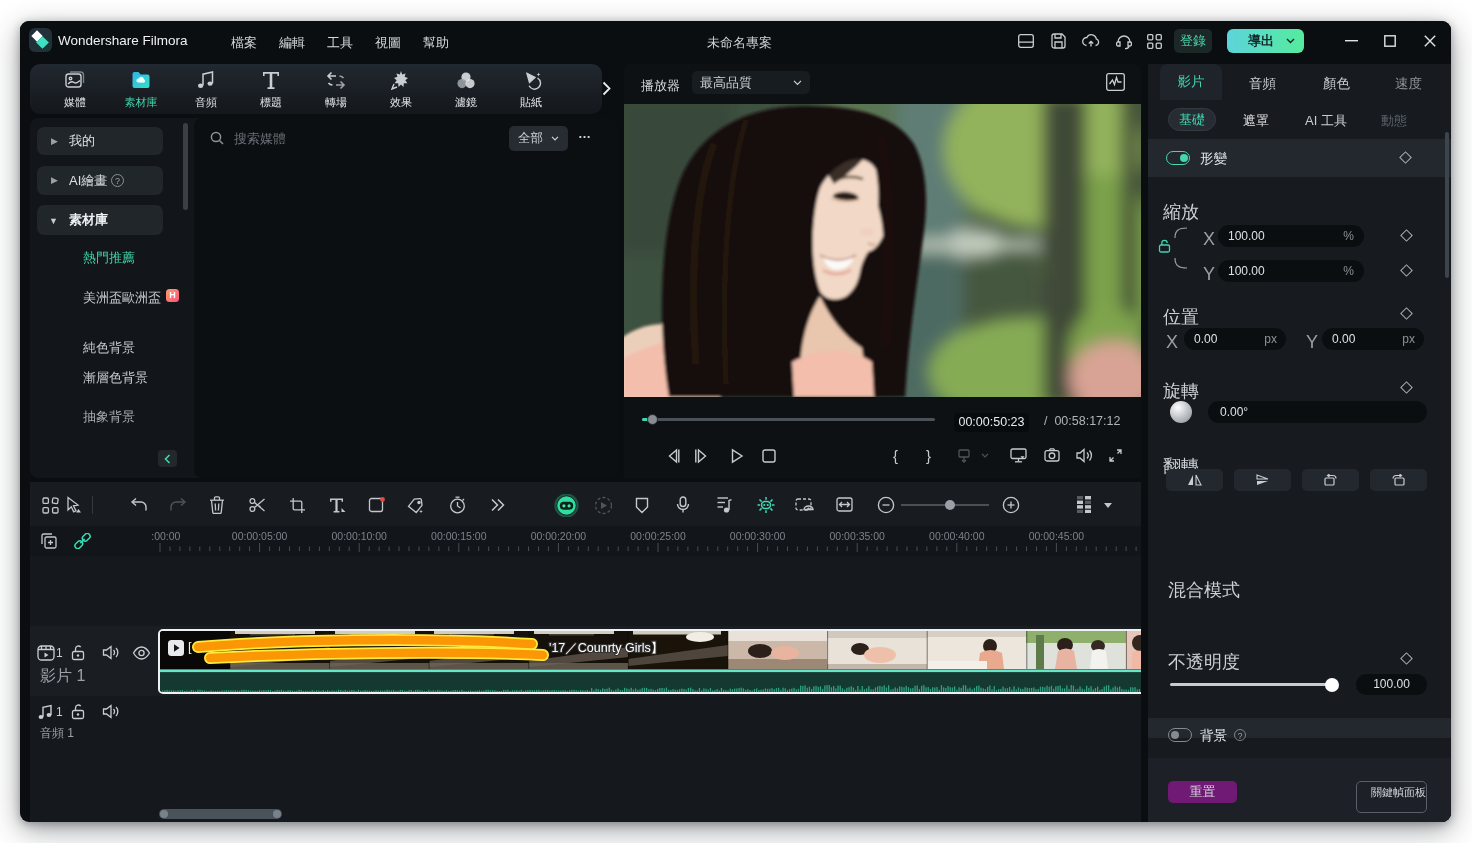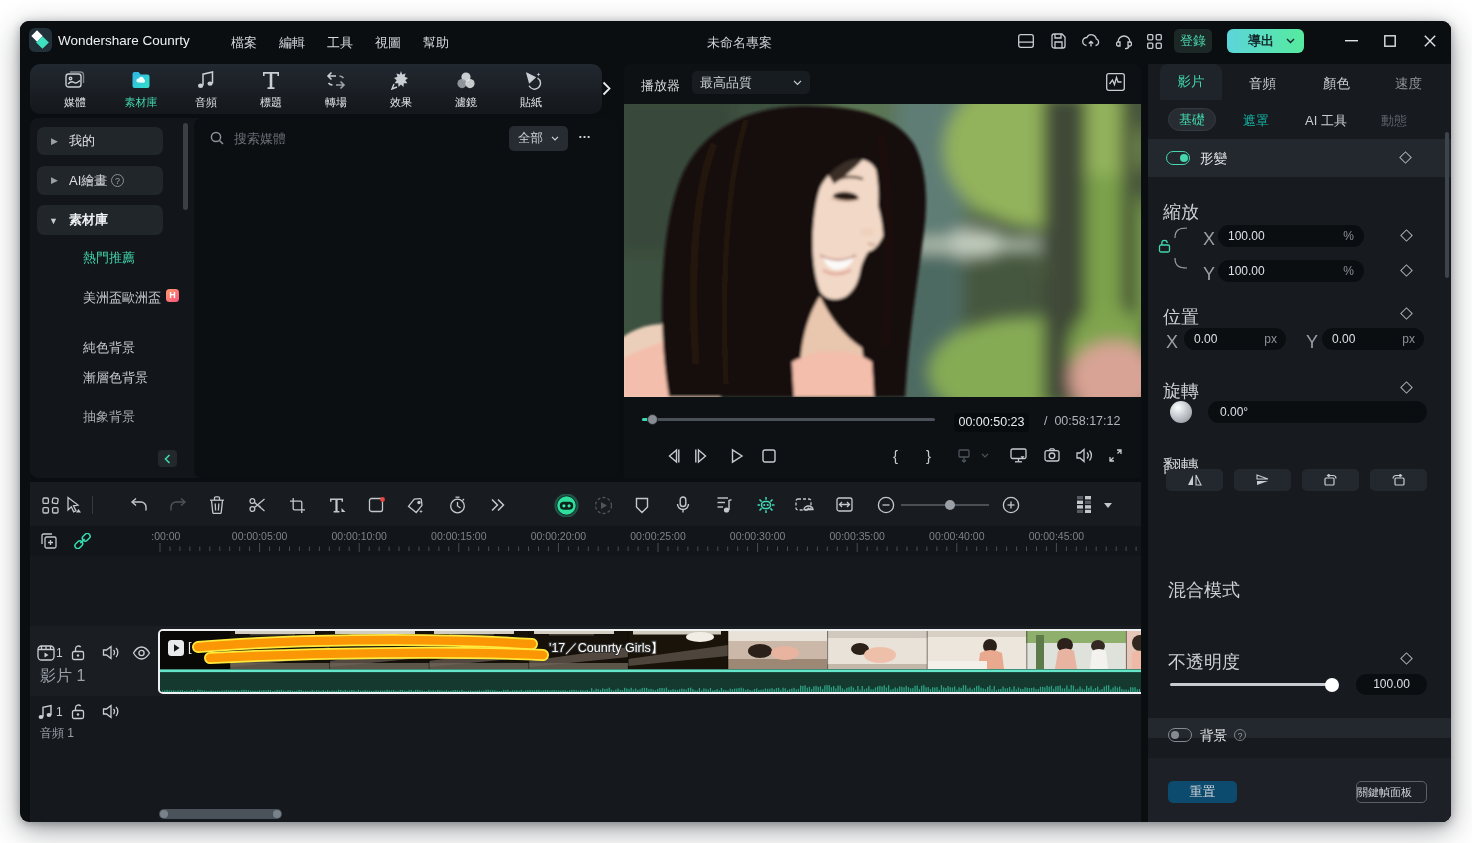--- a/index.html
+++ b/index.html
@@ -37,21 +37,21 @@
 #tlbar{position:absolute;left:0;top:0;width:100%;height:44px;background:#181c21}
 #ruler{position:absolute;left:0;top:44px;width:100%;height:30px;background:#121519}
 </style></head>
 <body>
 <div id="win">
   <div id="title">
     <div class="abs" style="left:9px;top:7px;width:23px;height:24px;border-radius:6px;background:#223039;overflow:hidden">
       <div class="abs" style="left:4px;top:4px;width:8px;height:8px;background:#fff;transform:rotate(45deg)"></div>
       <div class="abs" style="left:9px;top:10px;width:9px;height:9px;background:#3ee0c0;transform:rotate(45deg)"></div>
     </div>
-    <div class="abs" style="left:38px;top:12px;font-size:13.5px;color:#eef1f3">Wondershare Counrty</div>
+    <div class="abs" style="left:38px;top:12px;font-size:13.5px;color:#eef1f3">Wondershare Filmora</div>
     <div class="menu" style="left:211px">檔案</div>
     <div class="menu" style="left:259px">編輯</div>
     <div class="menu" style="left:307px">工具</div>
     <div class="menu" style="left:355px">視圖</div>
     <div class="menu" style="left:403px">幫助</div>
     <div class="menu" style="left:687px;color:#ced3d7">未命名專案</div>
     <svg class="ic" style="left:998px;top:13px" width="16" height="14" viewBox="0 0 16 14" fill="none" stroke="#c9ced3" stroke-width="1.3">
         <rect x="0.7" y="0.7" width="14.6" height="12.6" rx="2"></rect>
         <line x1="0.7" y1="8.2" x2="15.3" y2="8.2"></line>
       </svg>
@@ -320,21 +320,21 @@
         <path d="M8 1 h4 v4 M12 1 L8.5 4.5 M5 12 H1 V8 M1 12 L4.5 8.5"></path>
       </svg>
   </div>
   <div id="rp">
     <div class="abs" style="left:12px;top:0;width:62px;height:36px;background:#1f242a;border-radius:8px 8px 0 0;color:#41d6ae;font-size:13.5px;text-align:center;line-height:36px">影片</div>
     <div class="abs" style="left:101px;top:11px;font-size:13.5px;color:#c9cdd1">音頻</div>
     <div class="abs" style="left:175px;top:11px;font-size:13.5px;color:#c9cdd1">顏色</div>
     <div class="abs" style="left:247px;top:11px;font-size:13.5px;color:#90969c">速度</div>
     <div class="abs" style="left:0;top:36px;width:303px;height:722px;background:#171b20">
       <div class="abs" style="left:20px;top:8px;width:48px;height:23px;border-radius:12px;background:#272c33;border:1px solid #343a41;color:#41d6ae;font-size:13px;text-align:center;line-height:22px">基礎</div>
-      <div class="abs" style="left:95px;top:12px;font-size:13px;color:#14b8a6">遮罩</div>
+      <div class="abs" style="left:95px;top:12px;font-size:13px;color:#e5e5e5">遮罩</div>
       <div class="abs" style="left:157px;top:12px;font-size:13px;color:#c9cdd1">AI 工具</div>
       <div class="abs" style="left:233px;top:12px;font-size:13px;color:#596067">動態</div>
       <div class="rstrip" style="top:39px">
         <div class="toggle" style="left:18px;top:12px">
             <i></i>
           </div>
         <div class="rlabel" style="left:52px;top:11px;font-size:13.5px;color:#e4e7ea">形變</div>
         <div class="diamond" style="left:253px;top:14px"></div>
       </div>
       <div class="rlabel" style="left:15px;top:100px">縮放</div>
@@ -410,22 +410,22 @@
       <div class="abs" style="left:177px;top:577.5px;width:14px;height:14px;border-radius:50%;background:#fff"></div>
       <div class="abs" style="left:208px;top:574px;width:71px;height:21px;border-radius:10px;background:#0b0e11;color:#dde1e5;font-size:12px;text-align:center;line-height:21px">100.00</div>
       <div class="rstrip" style="top:618px;height:20px">
         <div class="toggleoff" style="left:20px;top:10px">
             <i></i>
           </div>
         <div class="rlabel" style="left:52px;top:9px;font-size:13.5px;color:#e4e7ea">背景</div>
         <div class="abs" style="left:86px;top:11px;width:12px;height:12px;border:1px solid #7a8187;border-radius:50%;color:#9ba1a7;font-size:8.5px;line-height:12px;text-align:center">?</div>
       </div>
       <div class="abs" style="left:0;top:658px;width:303px;height:64px;background:#1d2127"></div>
-      <div class="abs" style="left:20px;top:681px;width:69px;height:22px;border-radius:5px;background:#0c4a6e;color:#d0d4d8;font-size:13px;text-align:center;line-height:22px">重置</div>
-      <div class="abs" style="left:208px;top:681px;width:71px;height:22px;border-radius:5px;border:1px solid #596069;color:#d0d4d8;font-size:11px;text-align:left;line-height:20px">關鍵幀面板</div>
+      <div class="abs" style="left:20px;top:681px;width:69px;height:22px;border-radius:5px;background:#701a75;color:#d0d4d8;font-size:13px;text-align:center;line-height:22px">重置</div>
+      <div class="abs" style="left:208px;top:681px;width:71px;height:32px;border-radius:5px;border:1px solid #596069;color:#d0d4d8;font-size:11px;text-align:right;line-height:20px">關鍵幀面板</div>
     </div>
     <div class="abs" style="left:297px;top:68px;width:4px;height:146px;border-radius:2px;background:#3e444b"></div>
   </div>
   <div id="tl">
     <div id="tlbar">
       <svg class="ic" style="left:12px;top:15px" width="17" height="17" viewBox="0 0 17 17" fill="none" stroke="#c3c8cd" stroke-width="1.3">
           <rect x="1" y="1" width="5.4" height="5.4" rx="1.2"></rect>
           <rect x="10.6" y="1" width="5.4" height="5.4" rx="1.2" transform="rotate(8 13 3)"></rect>
           <rect x="1" y="10.6" width="5.4" height="5.4" rx="1.2"></rect>
           <rect x="10.6" y="10.6" width="5.4" height="5.4" rx="1.2"></rect>

